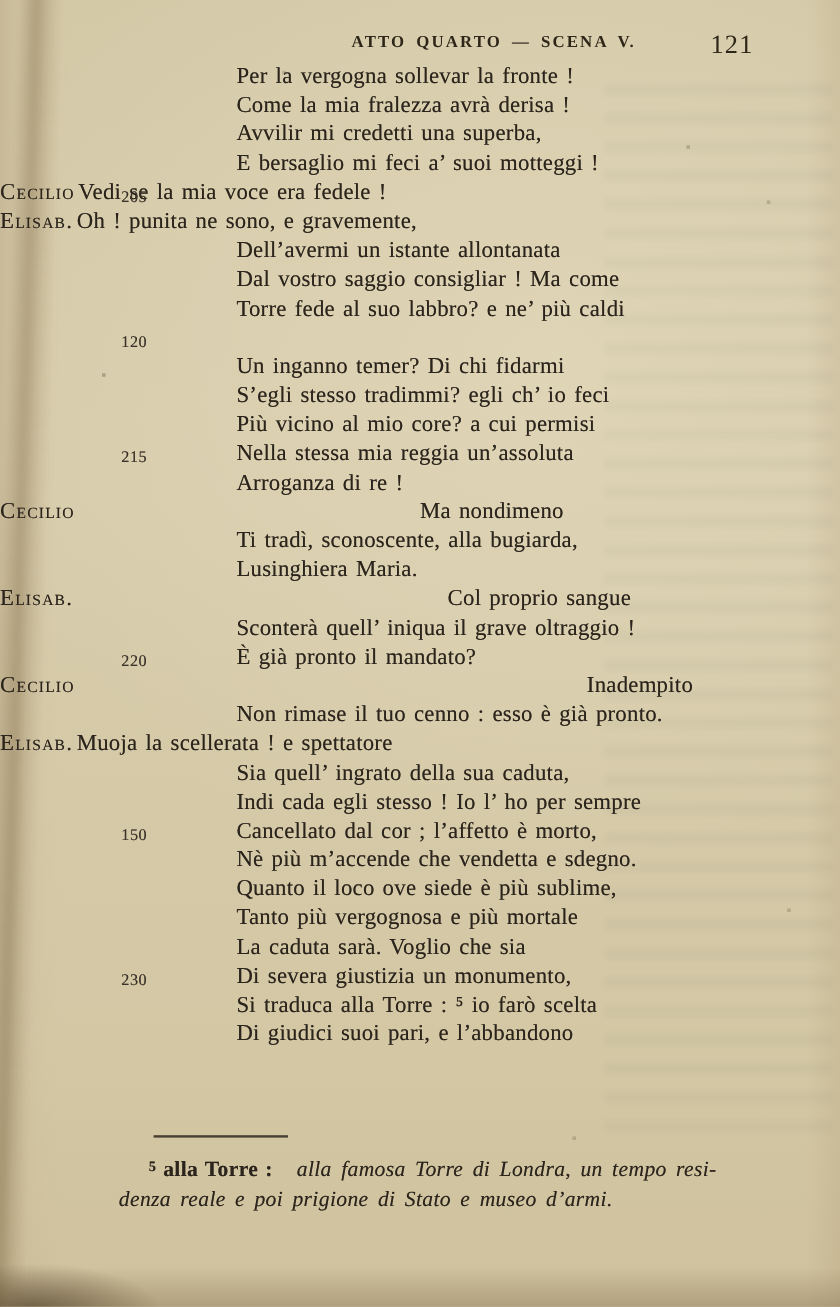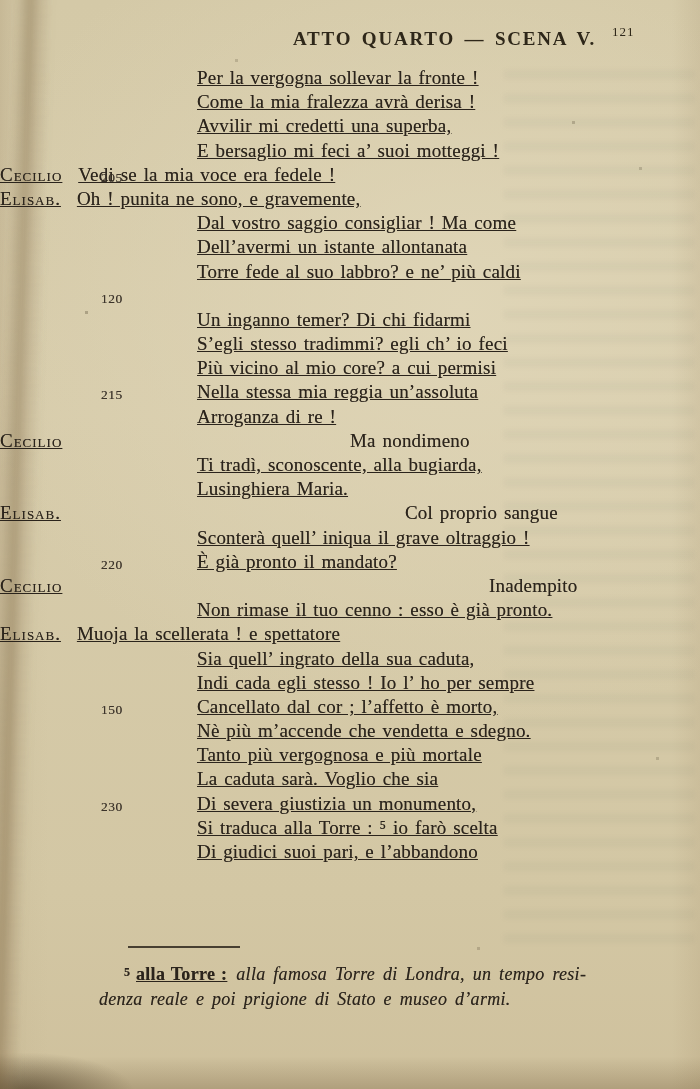--- a/index.html
+++ b/index.html
@@ -32,46 +32,45 @@
       86px 312px 0 1px rgba(70,58,40,0.30),
       640px 168px 0 1px rgba(70,58,40,0.22),
       573px 122px 0 1px rgba(70,58,40,0.25),
       657px 758px 0 1px rgba(70,58,40,0.22),
       236px 60px  0 1px rgba(70,58,40,0.20),
       478px 948px 0 1px rgba(70,58,40,0.22);
   }
   .header{position:absolute;top:26px;left:0;right:0;height:22px;}
   .running-title{
     position:absolute;left:293px;top:2px;
-    font-size:19px;letter-spacing:1.8px;word-spacing:3px;font-weight:bold;
+    font-size:14px;letter-spacing:1.8px;word-spacing:3px;font-weight:bold;
     color:#2e2719;
   }
-  .page-number{position:absolute;left:612px;top:-2px;font-size:13px;letter-spacing:1px;color:#2e2719;}
+  .page-number{position:absolute;left:592px;top:-2px;font-size:22px;letter-spacing:1px;color:#2e2719;}
 
-  .text-block{position:absolute;top:66px;left:0;width:644px;
+  .text-block{position:absolute;top:52px;left:0;width:644px;
     font-size:19px;line-height:24.2px;letter-spacing:0.2px;word-spacing:1.8px;
     text-shadow:0 0 0.5px rgba(43,36,28,0.55);
-    text-decoration:underline;
   }
   .line{position:relative;height:24.2px;white-space:nowrap;}
   .verse-row{padding-left:197px;}
   .speaker-row{}
   .lineno{position:absolute;left:101px;top:3px;font-size:13.5px;letter-spacing:0.5px;color:#3b332a;}
-  .speaker{font-variant:small-caps;letter-spacing:1px;margin-right:16px;}
+  .speaker{font-variant:small-caps;letter-spacing:1px;margin-right:3px;}
   .cont{position:absolute;top:0;}
 
   .footnote-rule{position:absolute;top:946px;left:128px;width:112px;height:2px;background:rgba(47,39,29,0.85);}
   .footnote{position:absolute;top:960px;left:99px;width:570px;
     font-size:18px;line-height:25px;font-style:italic;letter-spacing:0.3px;word-spacing:3px;
     text-shadow:0 0 0.5px rgba(43,36,28,0.5);
   }
   .fn-line1{padding-left:25px;white-space:nowrap;}
   .fn-line2{white-space:nowrap;}
   .fn-marker{font-style:normal;font-weight:bold;font-size:12px;vertical-align:4px;letter-spacing:0;margin-right:6px;}
-  .fn-term{font-style:normal;font-weight:bold;margin-right:9px;word-spacing:1px;text-decoration:underline;}
+  .fn-term{font-style:normal;font-weight:bold;margin-right:20px;word-spacing:1px;}
 </style>
 </head>
 <body>
 
 <div class="page">
   <div class="crease"></div>
   <div class="bleed"></div>
   <div class="specks"></div>
 
   <div class="header">
@@ -79,42 +78,43 @@
     <span class="page-number">121</span>
   </div>
 
   <div class="text-block" id="lines">
       <div class="line verse-row"><span class="vtext">Per la vergogna sollevar la fronte !</span></div>
       <div class="line verse-row"><span class="vtext">Come la mia fralezza avrà derisa !</span></div>
       <div class="line verse-row"><span class="vtext">Avvilir mi credetti una superba,</span></div>
       <div class="line verse-row"><span class="vtext">E bersaglio mi feci a’ suoi motteggi !</span></div>
       <div class="line speaker-row"><span class="lineno">205</span><span class="speaker">Cecilio</span><span class="vtext">Vedi se la mia voce era fedele !</span></div>
       <div class="line speaker-row"><span class="speaker">Elisab.</span><span class="vtext">Oh ! punita ne sono, e gravemente,</span></div>
+      <div class="line verse-row"><span class="vtext">Dell’avermi un istante allontanata</span></div>
       <div class="line verse-row"><span class="vtext">Dal vostro saggio consigliar ! Ma come</span></div>
-      <div class="line verse-row"><span class="vtext">Dell’avermi un istante allontanata</span></div>
       <div class="line verse-row"><span class="vtext">Torre fede al suo labbro? e ne’ più caldi</span></div>
       <div class="line verse-row"><span class="lineno">120</span></div>
       <div class="line verse-row"><span class="vtext">Un inganno temer? Di chi fidarmi</span></div>
       <div class="line verse-row"><span class="vtext">S’egli stesso tradimmi? egli ch’ io feci</span></div>
       <div class="line verse-row"><span class="vtext">Più vicino al mio core? a cui permisi</span></div>
       <div class="line verse-row"><span class="lineno">215</span><span class="vtext">Nella stessa mia reggia un’assoluta</span></div>
       <div class="line verse-row"><span class="vtext">Arroganza di re !</span></div>
       <div class="line speaker-row"><span class="speaker">Cecilio</span><span class="cont" style="left: 350px;">Ma nondimeno</span></div>
       <div class="line verse-row"><span class="vtext">Ti tradì, sconoscente, alla bugiarda,</span></div>
       <div class="line verse-row"><span class="vtext">Lusinghiera Maria.</span></div>
-      <div class="line speaker-row"><span class="speaker">Elisab.</span><span class="cont" style="left: 373px; margin-left: 32px;">Col proprio sangue</span></div>
+      <div class="line speaker-row"><span class="speaker">Elisab.</span><span class="cont" style="left: 373px;">Col proprio sangue</span></div>
       <div class="line verse-row"><span class="vtext">Sconterà quell’ iniqua il grave oltraggio !</span></div>
       <div class="line verse-row"><span class="lineno">220</span><span class="vtext">È già pronto il mandato?</span></div>
       <div class="line speaker-row"><span class="speaker">Cecilio</span><span class="cont" style="left: 457px; margin-left: 32px;">Inadempito</span></div>
       <div class="line verse-row"><span class="vtext">Non rimase il tuo cenno : esso è già pronto.</span></div>
       <div class="line speaker-row"><span class="speaker">Elisab.</span><span class="vtext">Muoja la scellerata ! e spettatore</span></div>
       <div class="line verse-row"><span class="vtext">Sia quell’ ingrato della sua caduta,</span></div>
       <div class="line verse-row"><span class="vtext">Indi cada egli stesso ! Io l’ ho per sempre</span></div>
       <div class="line verse-row"><span class="lineno">150</span><span class="vtext">Cancellato dal cor ; l’affetto è morto,</span></div>
       <div class="line verse-row"><span class="vtext">Nè più m’accende che vendetta e sdegno.</span></div>
+      <div class="line verse-row"><span class="vtext">Quanto il loco ove siede è più sublime,</span></div>
       <div class="line verse-row"><span class="vtext">Tanto più vergognosa e più mortale</span></div>
       <div class="line verse-row"><span class="vtext">La caduta sarà. Voglio che sia</span></div>
       <div class="line verse-row"><span class="lineno">230</span><span class="vtext">Di severa giustizia un monumento,</span></div>
       <div class="line verse-row"><span class="vtext">Si traduca alla Torre : ⁵ io farò scelta</span></div>
       <div class="line verse-row"><span class="vtext">Di giudici suoi pari, e l’abbandono</span></div>
     </div>
 
   <div class="footnote-rule"></div>
   <div class="footnote">
     <div class="fn-line1">

